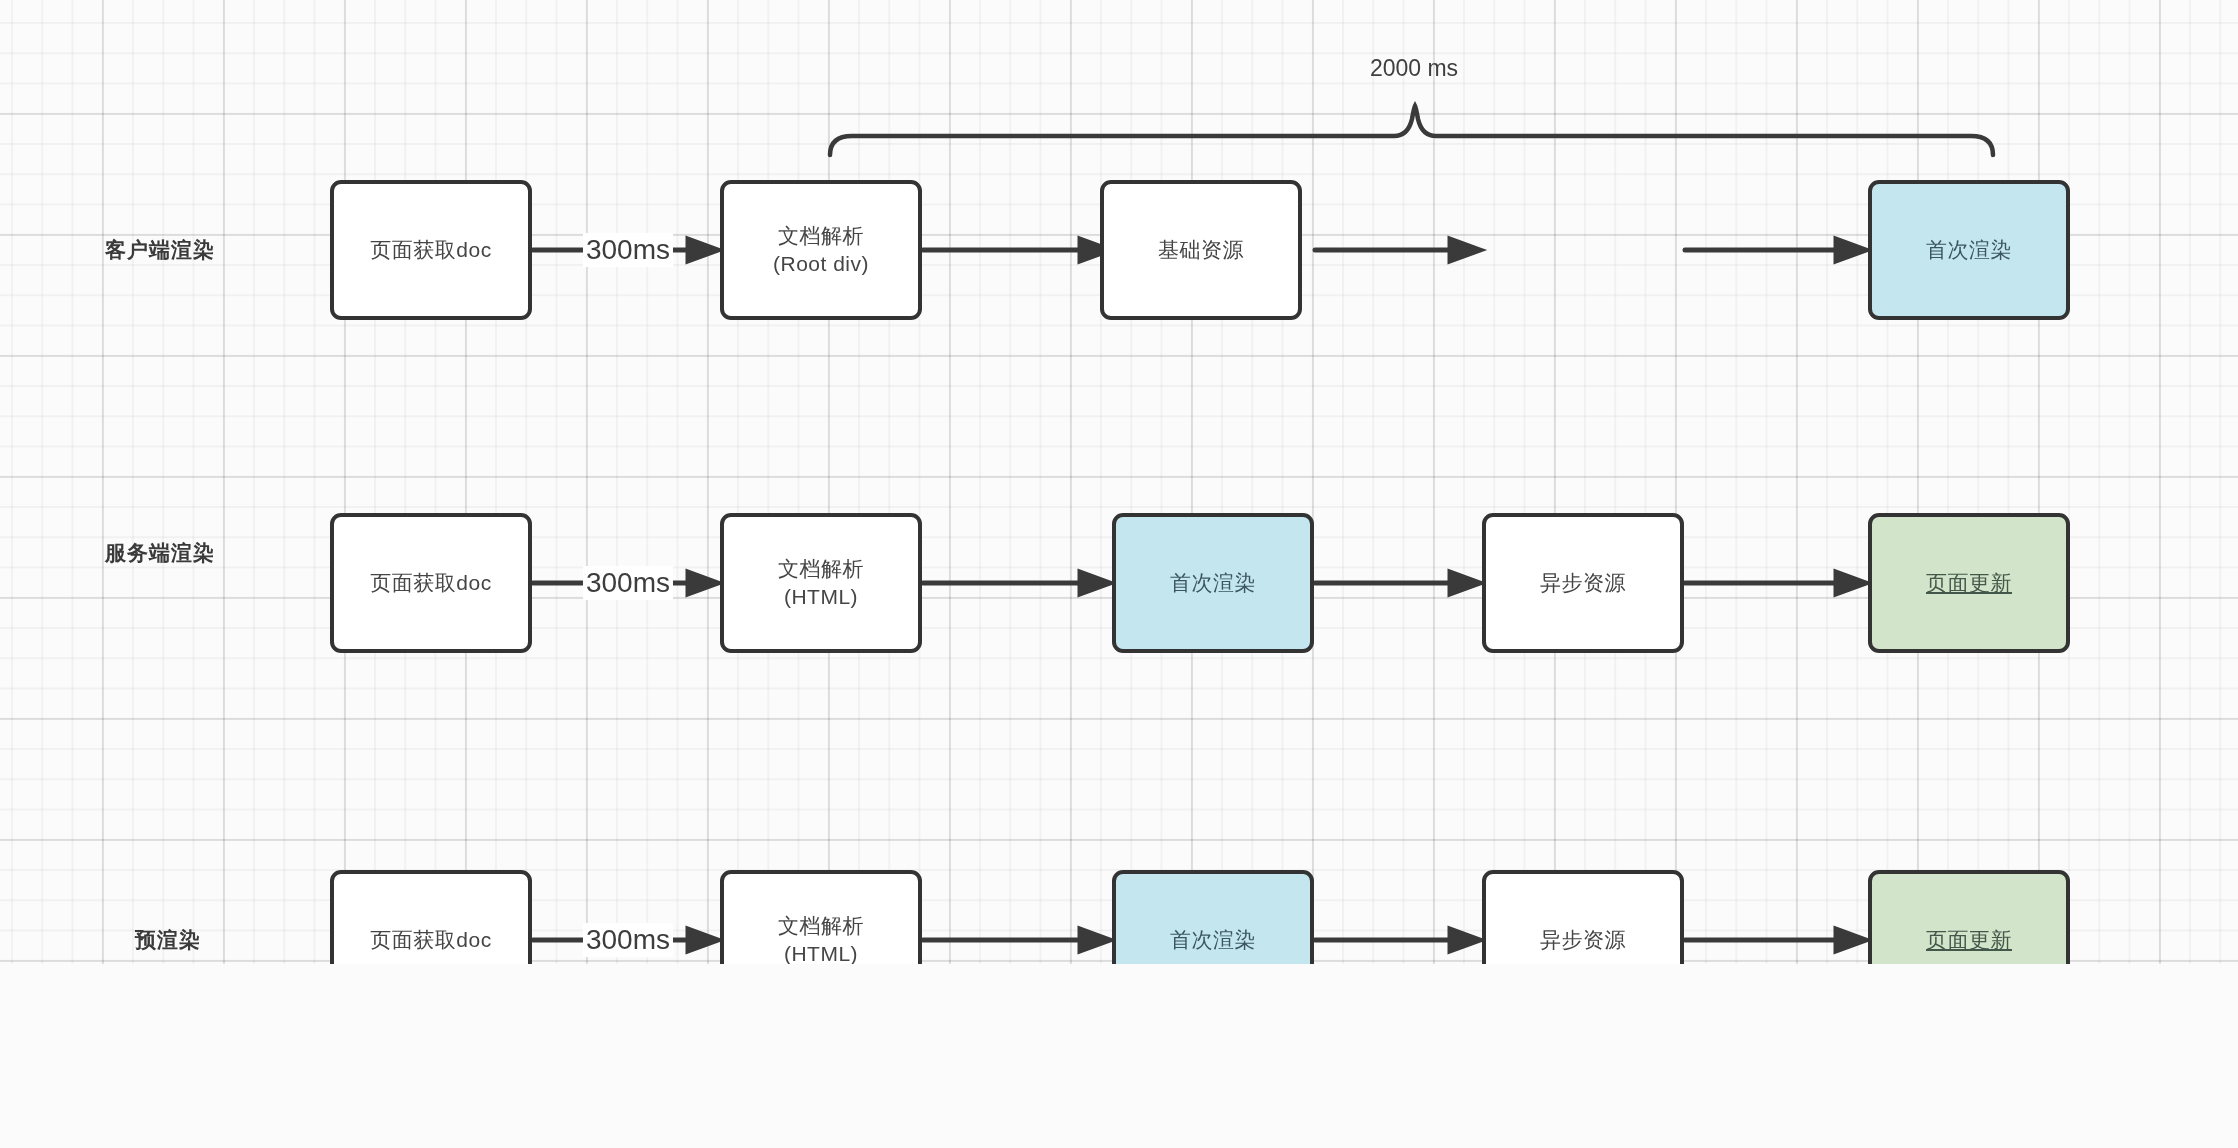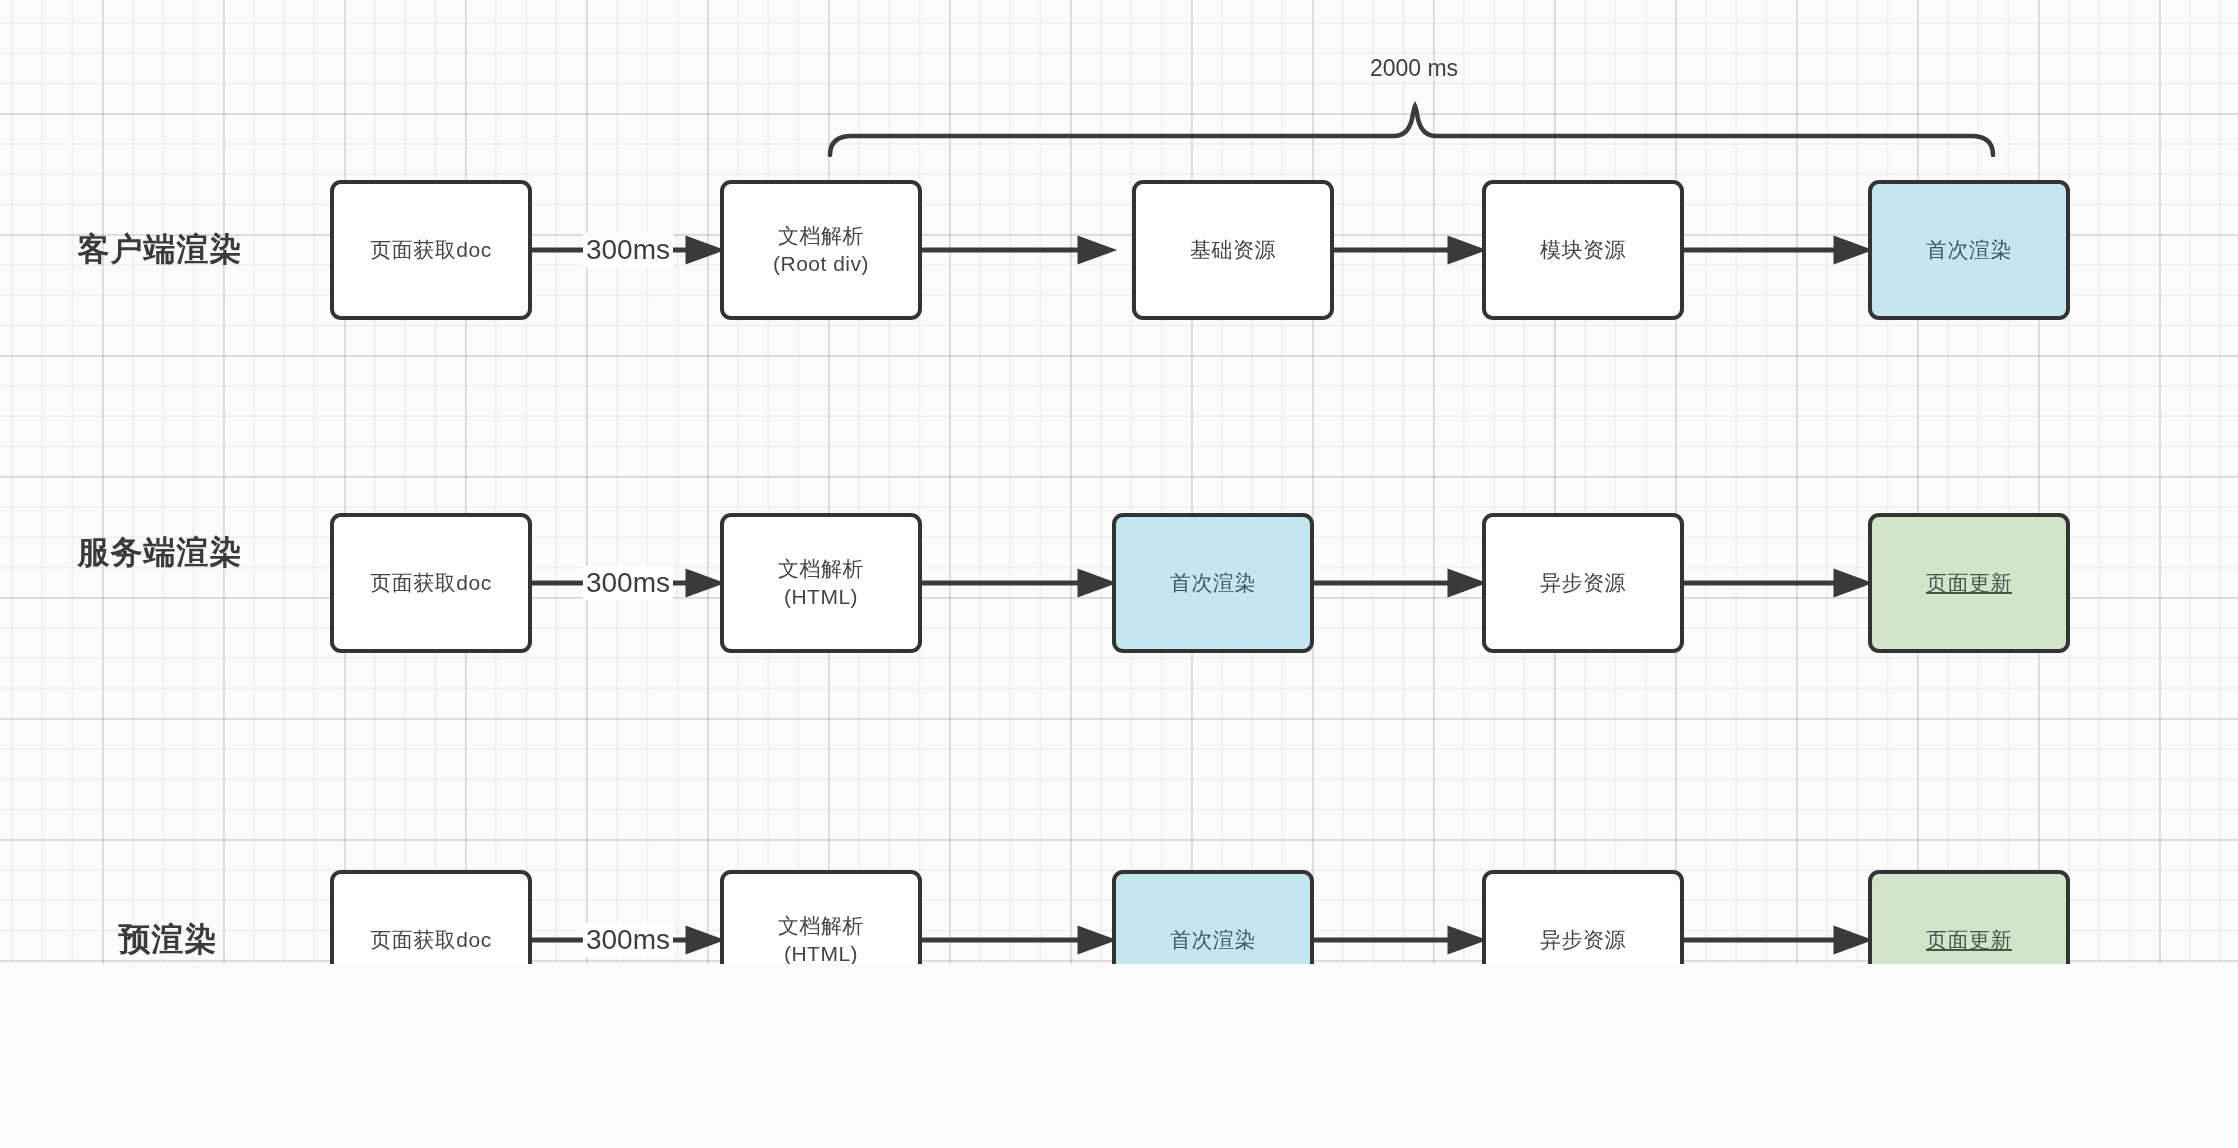--- a/index.html
+++ b/index.html
@@ -32,21 +32,21 @@
     text-align:center;
     font-size:21px;line-height:28px;
     color:var(--node_text,#454545);
     letter-spacing:0.5px;
   }
   .node.blue{background:var(--node_fill_blue,#c4e6ef);color:var(--node_text_blue,#3a5560);}
   .node.green{background:var(--node_fill_green,#d2e4c9);color:var(--node_text_green,#43584a);text-decoration:underline;}
   .row-label{
     position:absolute;
     transform:translate(-50%,-50%);
-    font-size:32px;font-weight:700;
+    font-size:21px;font-weight:700;
     color:var(--label_text,#3a3a3a);
     letter-spacing:1px;
     white-space:nowrap;
   }
   .time-label{
     position:absolute;
     transform:translate(-50%,-50%);
     background:#ffffff;
     padding:1px 3px;
     font-size:28px;
@@ -119,25 +119,22 @@
   <div class="time-label" style="left:628px;top:583px;">300ms</div>
   <div class="time-label" style="left:628px;top:940px;">300ms</div>
 
   <div class="node" style="left:330px;top:180px;">
     <span>页面获取doc</span>
   </div>
   <div class="node" style="left:720px;top:180px;">
     <span>文档解析</span>
     <span>(Root div)</span>
   </div>
-  <div class="node" style="left:1132px;top:180px;">
+  <div class="node" style="left:1100px;top:180px;">
     <span>基础资源</span>
-  </div>
-  <div class="node" style="left:1482px;top:180px;">
-    <span>模块资源</span>
   </div>
   <div class="node blue" style="left:1868px;top:180px;">
     <span>首次渲染</span>
   </div>
 
   <div class="node" style="left:330px;top:513px;">
     <span>页面获取doc</span>
   </div>
   <div class="node" style="left:720px;top:513px;">
     <span>文档解析</span>

